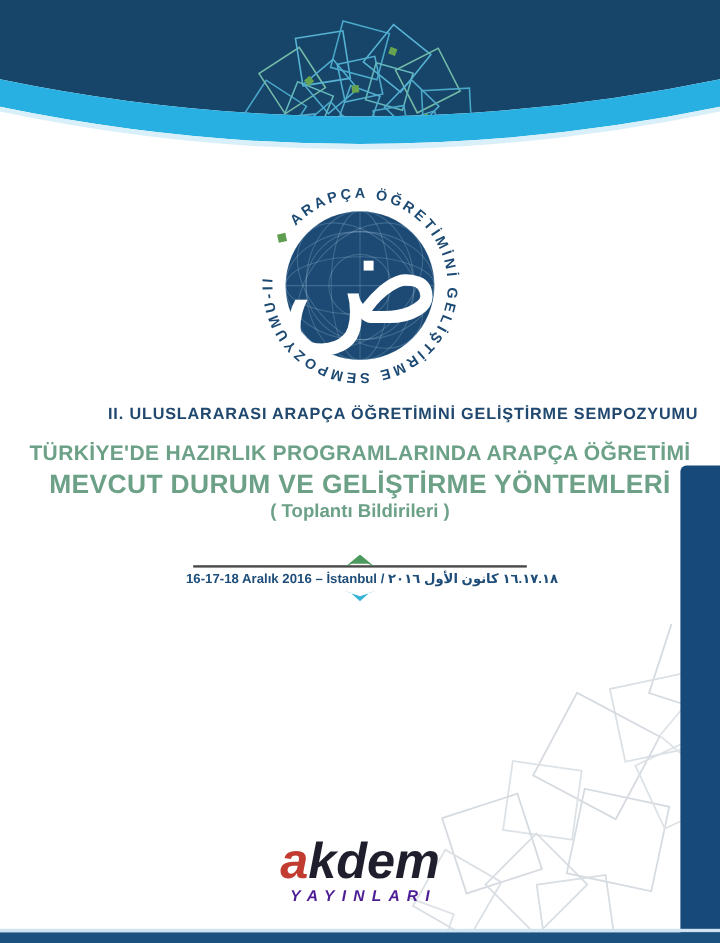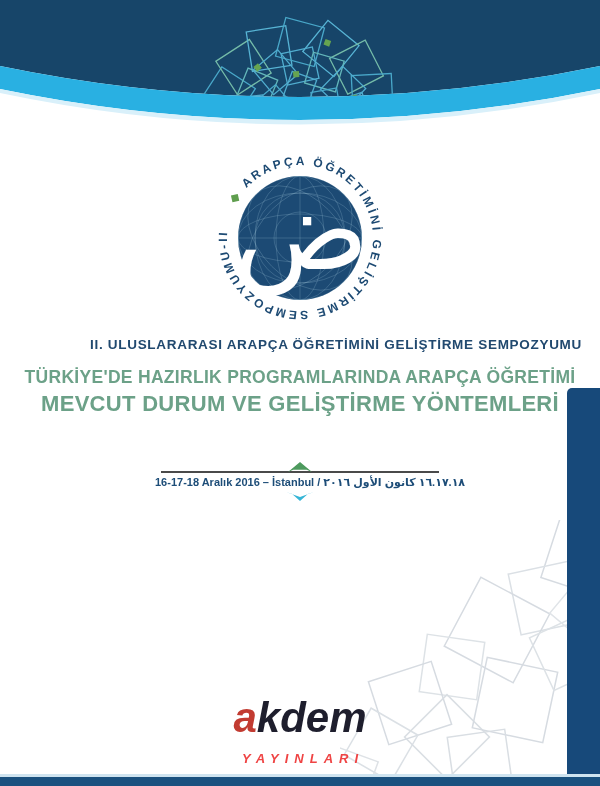--- a/index.html
+++ b/index.html
@@ -26,21 +26,21 @@
   .date-text{margin-top:3px;font-size:11px;font-weight:bold;color:#1D4D78;
      font-family:"Liberation Sans","DejaVu Sans",sans-serif;white-space:nowrap;text-align:center;}
   .date-arrow-down{width:28px;height:9px;margin:3px auto 0 auto;background:#35B5D6;
      clip-path:polygon(0 0,22% 22%,50% 100%,78% 22%,100% 0,50% 55%);}
   
   .corner-svg{position:absolute;left:340px;top:520px;z-index:1;}
   
   .publisher{position:absolute;left:50%;transform:translateX(-50%);top:697px;text-align:center;z-index:2;font-style:italic;}
   .pub-name{font-size:42px;font-weight:bold;color:#1E1E2D;letter-spacing:0px;line-height:1;}
   .pub-name .red-a{color:#C23B31;}
-  .pub-tagline{margin-top:12px;font-size:13px;font-weight:bold;color:#ef4444;
+  .pub-tagline{margin-top:0;font-size:13px;font-weight:bold;color:#4c1d95;
      letter-spacing:6px;text-indent:6px;}
   
   .bottom-pale{position:absolute;left:0;bottom:9px;width:100%;height:3px;background:#CFE4F0;z-index:3;}
   .bottom-bar{position:absolute;left:0;bottom:0;width:100%;height:9px;background:#1A517F;z-index:3;}
   .right-strip{position:absolute;right:0;top:388px;width:33px;height:398px;background:#17497A;
      border-top-left-radius:5px;z-index:3;}
 </style>
 </head>
 <body>
 
@@ -109,20 +109,21 @@
     <text font-size="12" font-weight="bold" letter-spacing="2.6" fill="#1D4A73" font-family="Liberation Sans, sans-serif">
       <textPath href="#ringPath" startOffset="0">
         <tspan fill="#5F9E4E">◆</tspan><tspan dx="7">ARAPÇA ÖĞRETİMİNİ GELİŞTİRME SEMPOZYUMU-II</tspan>
       </textPath>
     </text>
   </svg>
 
   <div class="line symposium">II. ULUSLARARASI ARAPÇA ÖĞRETİMİNİ GELİŞTİRME SEMPOZYUMU</div>
   <div class="line title1">TÜRKİYE'DE HAZIRLIK PROGRAMLARINDA ARAPÇA ÖĞRETİMİ</div>
   <div class="line title2">MEVCUT DURUM VE GELİŞTİRME YÖNTEMLERİ</div>
+  <div class="line subtitle">( Toplantı Bildirileri )</div>
 
   <div class="date-block">
     <div class="date-arrow-up"></div>
     <div class="date-rule"></div>
     <div class="date-text">16-17-18 Aralık 2016 – İstanbul / ١٦.١٧.١٨ كانون الأول ٢٠١٦</div>
     <div class="date-arrow-down"></div>
   </div>
 
   <svg class="corner-svg" width="260" height="266" viewBox="0 0 260 266" fill="none" stroke-width="1.5">
     <rect x="-35" y="-35" width="70" height="70" stroke="#d6dbe1" transform="translate(245,35) rotate(18)"></rect>

